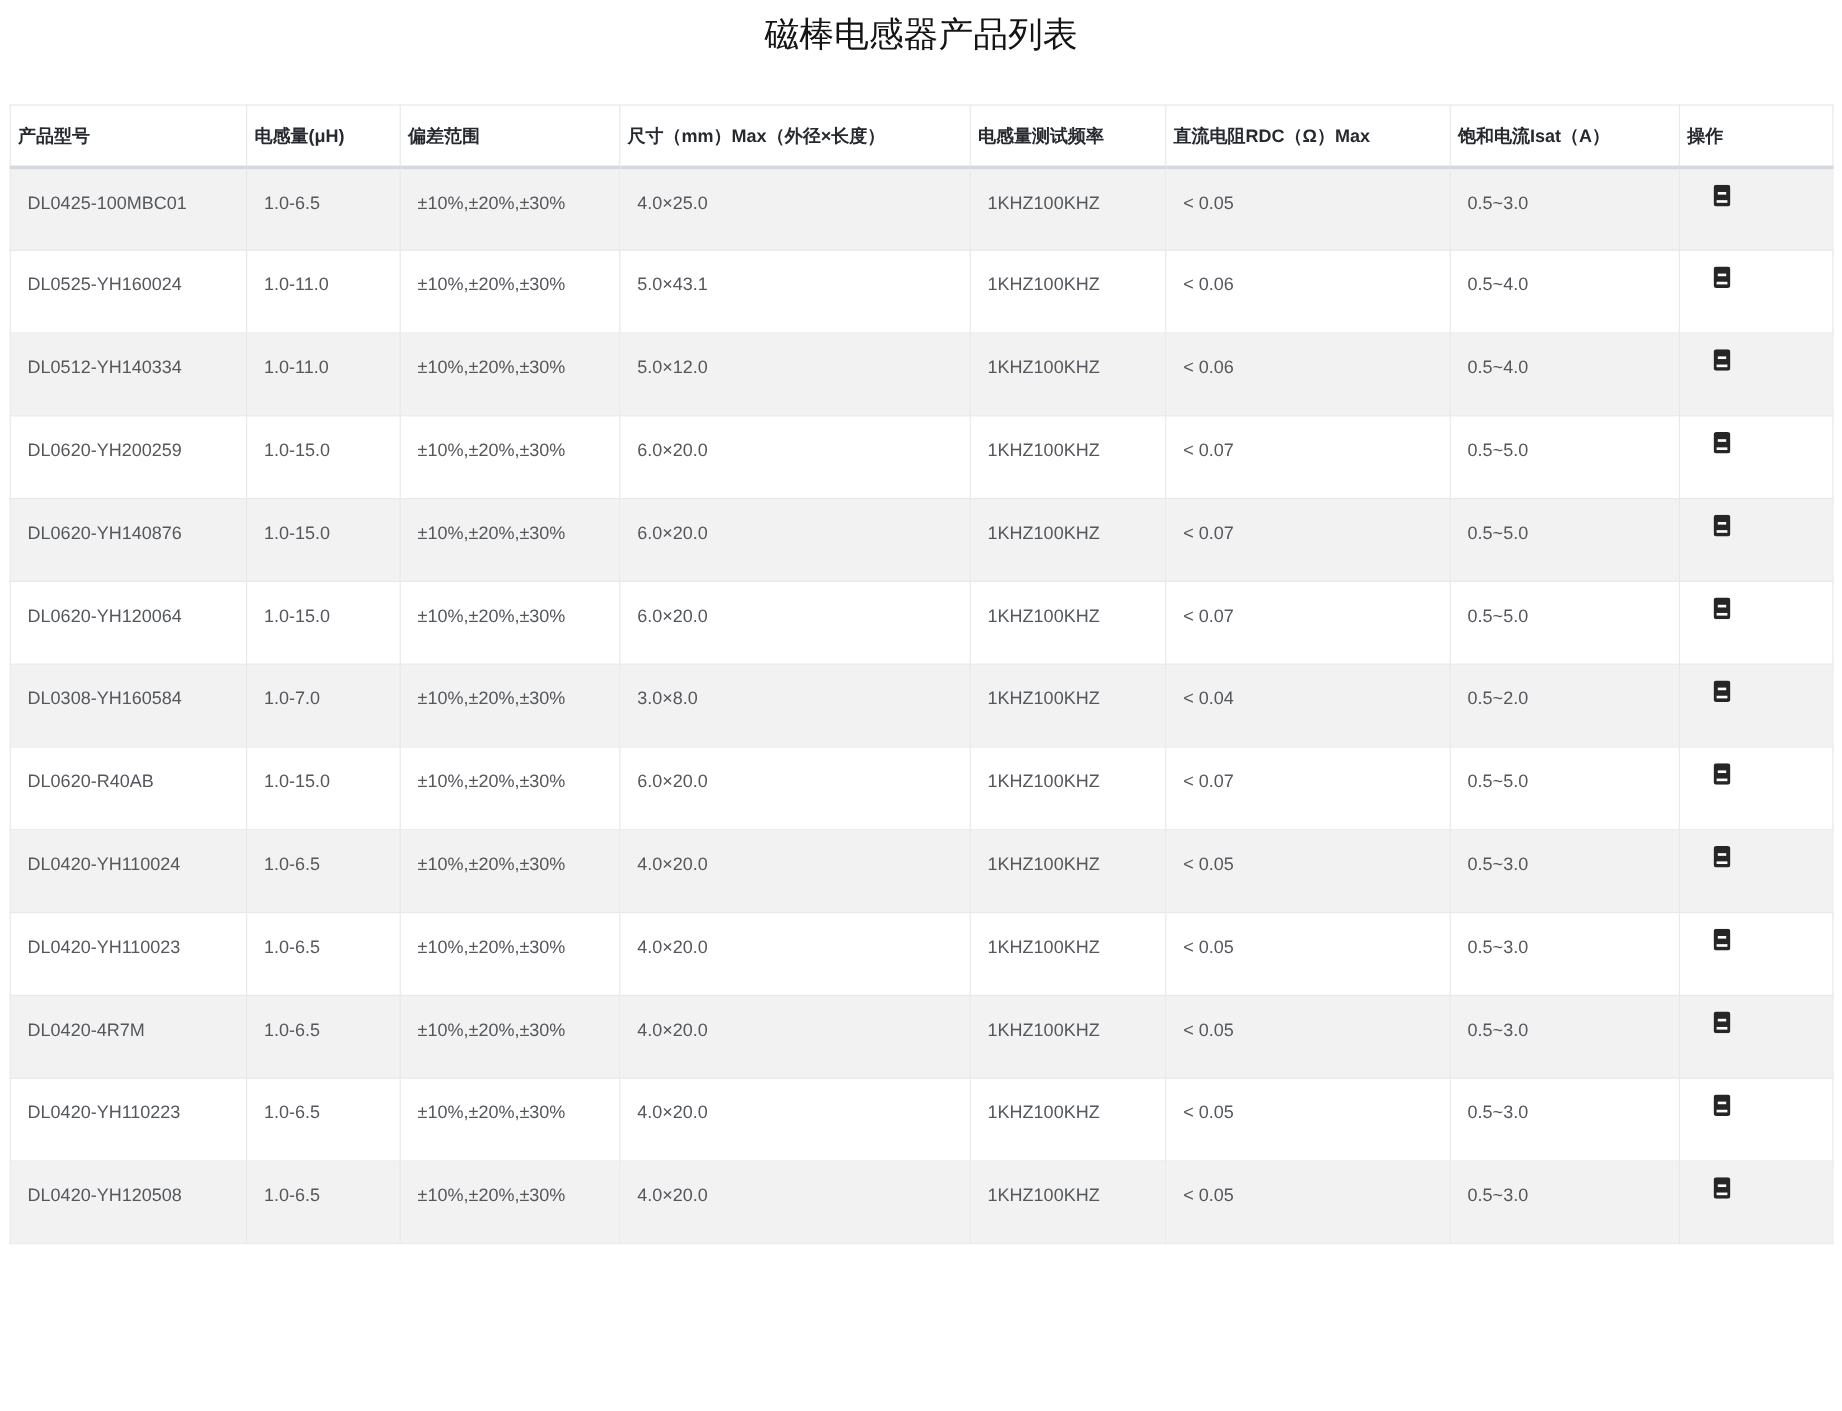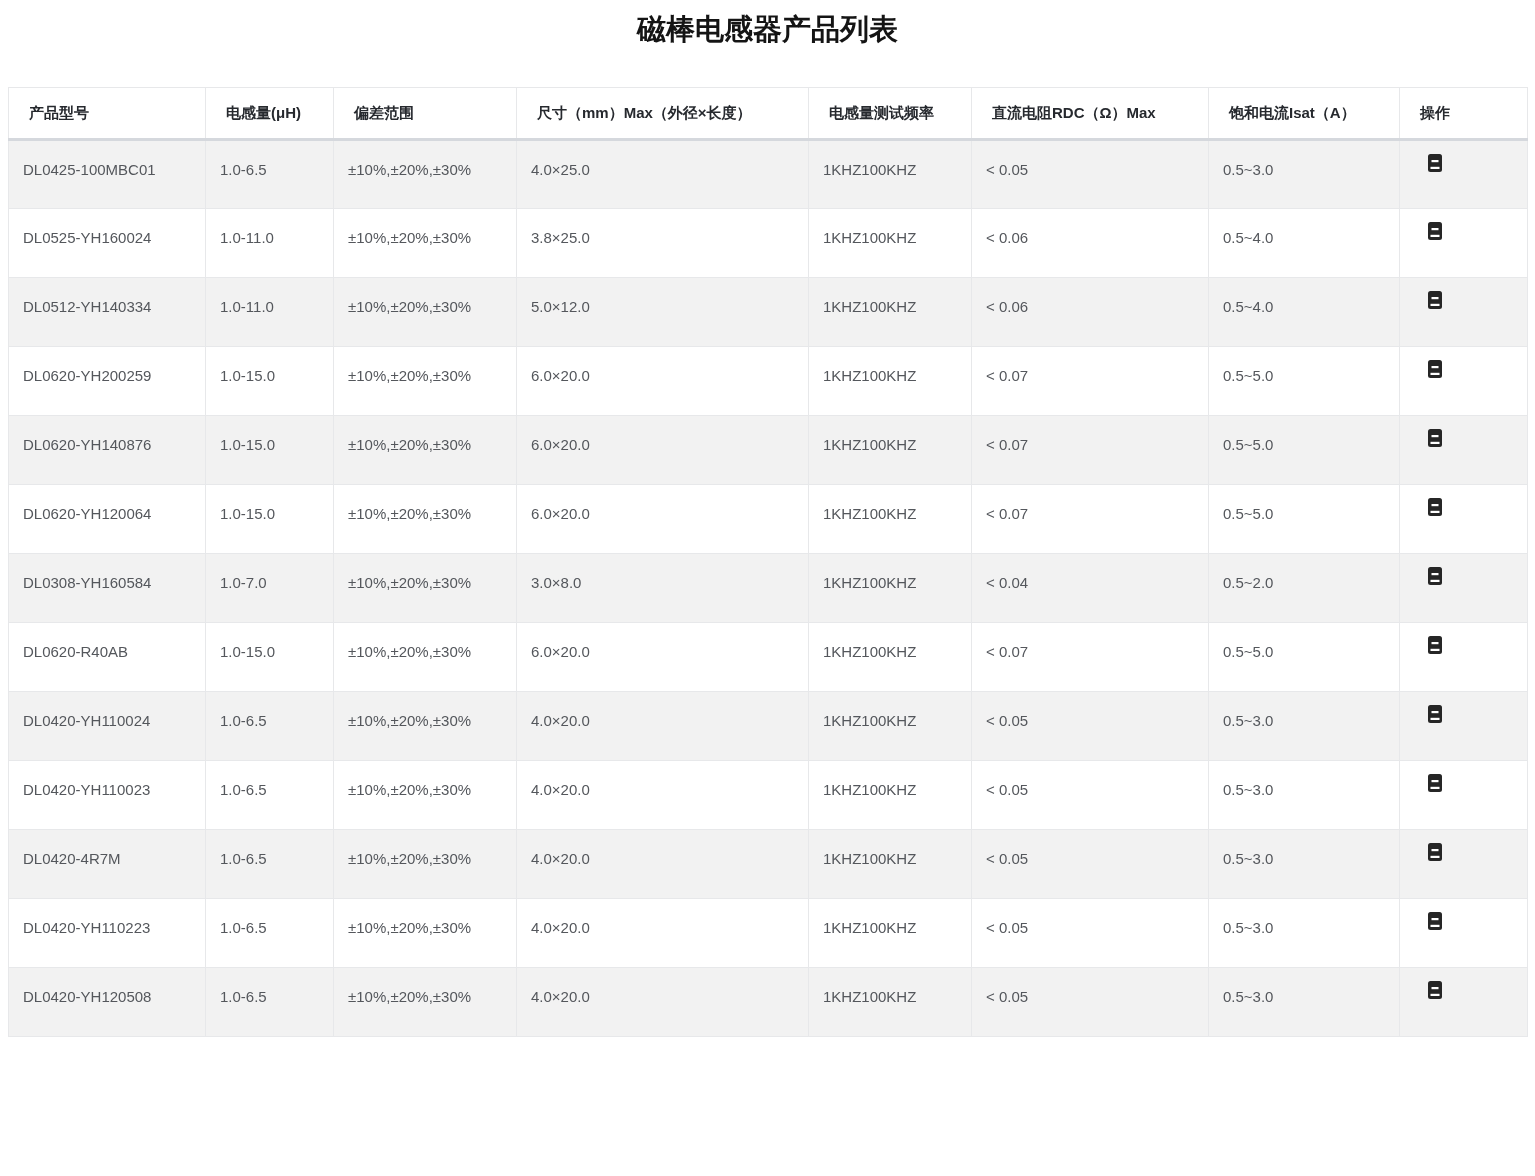--- a/index.html
+++ b/index.html
@@ -9,36 +9,36 @@
     width: 1535px;
     font-family: "Liberation Sans", "DejaVu Sans", sans-serif;
     color: #54575c;
   }
   .page-title {
     margin: 12px 0 0 0;
     height: 34px;
     line-height: 34px;
     text-align: center;
     font-size: 29px;
-    font-weight: 700;
+    font-weight: 400;
     color: #141414;
   }
   .table-wrap { margin: 41px 8px 0 8px; }
   table.product-table {
     width: 100%;
     border-collapse: collapse;
     table-layout: fixed;
     font-size: 15px;
   }
   .product-table th {
     background: #ffffff;
     color: #26292e;
     font-weight: 700;
     text-align: left;
-    padding: 0 20px;
+    padding: 0 6px;
     height: 52px;
     vertical-align: middle;
     border: 1px solid #e7e8ea;
     border-bottom: 3px solid #d5d8dd;
     white-space: nowrap;
     overflow: hidden;
   }
   .product-table td {
     border: 1px solid #e7e8ea;
     height: 69px;
@@ -106,21 +106,21 @@
           <rect x="3.5" y="6" width="7" height="2.2" fill="#ffffff"></rect>
           <rect x="2.5" y="12.8" width="9" height="2.2" fill="#ffffff"></rect>
         </svg>
       </button>
     </td>
   </tr>
         <tr>
     <td>DL0525-YH160024</td>
     <td>1.0-11.0</td>
     <td>±10%,±20%,±30%</td>
-    <td>3.8×25.0</td>
+    <td>5.0×43.1</td>
     <td>1KHZ100KHZ</td>
     <td>&lt; 0.06</td>
     <td>0.5~4.0</td>
     <td class="op-td">
       <button class="icon-btn" title="">
         <svg class="doc-icon" width="14" height="18" viewBox="0 0 14 18" aria-hidden="true">
           <rect x="0" y="0" width="14" height="18" rx="2.5" fill="#262626"></rect>
           <rect x="3.5" y="6" width="7" height="2.2" fill="#ffffff"></rect>
           <rect x="2.5" y="12.8" width="9" height="2.2" fill="#ffffff"></rect>
         </svg>

